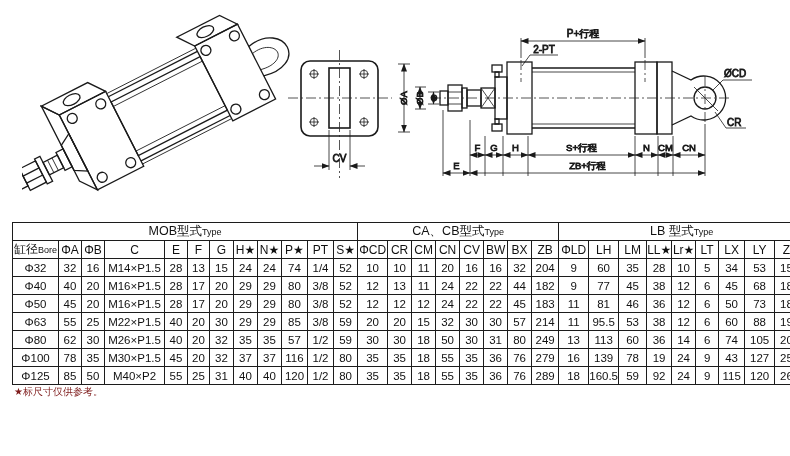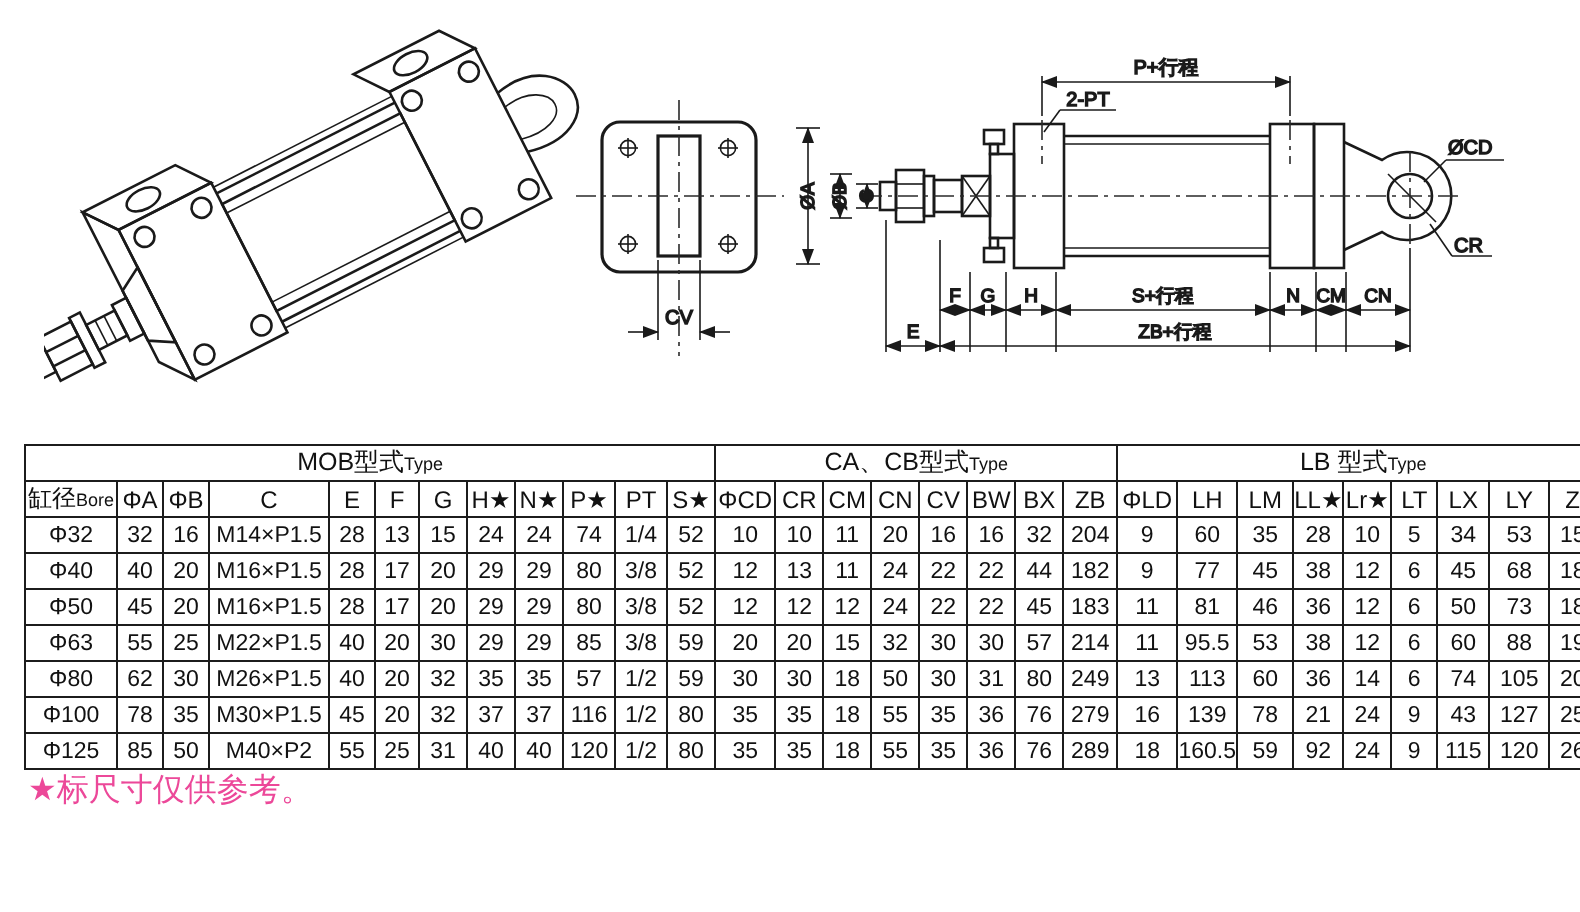--- a/index.html
+++ b/index.html
@@ -11,21 +11,21 @@
   #side{left:395px;top:8px;}
   .tablewrap{position:absolute;left:12px;top:222px;}
   table#dim-table{border-collapse:collapse;table-layout:fixed;width:770px;
     font-family:"Liberation Sans","DejaVu Sans",sans-serif;}
   #dim-table th,#dim-table td{border:1px solid #1c1c1c;text-align:center;vertical-align:middle;
     padding:0;height:17px;line-height:16px;font-weight:normal;overflow:hidden;white-space:nowrap;
     font-size:11.5px;color:#111;}
   #dim-table thead th{font-size:12px;}
   #dim-table thead tr.grp th{height:17px;font-size:12.5px;}
   #dim-table .sub{font-size:9px;}
-  .fn1{position:absolute;left:14px;top:385px;font-size:16px;color:#ec4899;}
+  .fn1{position:absolute;left:14px;top:385px;font-size:10px;color:#7f1d1d;}
   .fn2{position:absolute;left:31px;top:401px;font-size:12.5px;color:#111;}
   .ol{stroke:#1a1a1a;stroke-width:1.3;fill:none;}
   .th{stroke:#1a1a1a;stroke-width:0.8;fill:none;}
   .cl{stroke:#2a2a2a;stroke-width:0.8;fill:none;stroke-dasharray:10 3 2 3;}
   .dt{font-size:10px;fill:#1a1a1a;}
   .ds{font-size:9.5px;fill:#1a1a1a;}
 </style>
 </head>
 <body>
 
@@ -468,21 +468,21 @@
             <td>35</td>
             <td>18</td>
             <td>55</td>
             <td>35</td>
             <td>36</td>
             <td>76</td>
             <td>279</td>
             <td>16</td>
             <td>139</td>
             <td>78</td>
-            <td>21</td>
+            <td>19</td>
             <td>24</td>
             <td>9</td>
             <td>43</td>
             <td>127</td>
             <td>250</td>
           </tr>
           <tr>
             <td>Φ125</td>
             <td>85</td>
             <td>50</td>

